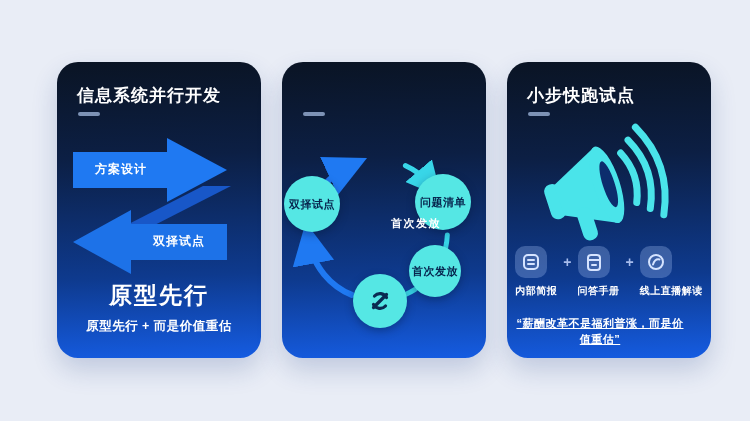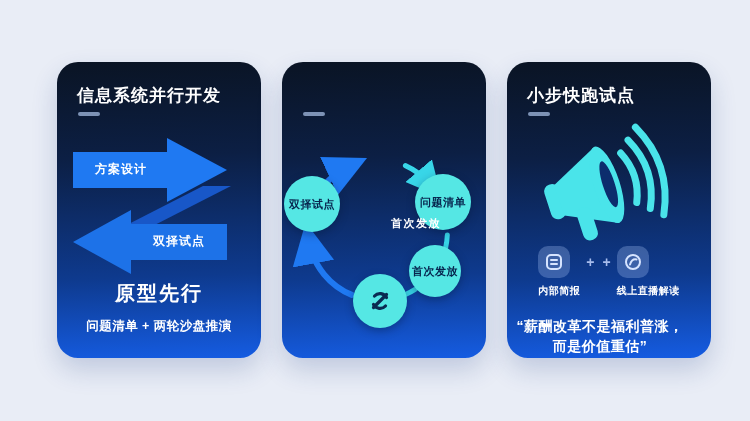--- a/index.html
+++ b/index.html
@@ -29,21 +29,21 @@
   
   .arrows-svg{position:absolute;left:0;top:74px;}
   .arrow-label{
     position:absolute;color:#fff;font-size:12px;font-weight:bold;
     width:96px;text-align:center;letter-spacing:1px;
   }
   .lbl-forward{left:16px;top:99px;}
   .lbl-back{left:74px;top:171px;}
   .highlight{
     position:absolute;left:0;top:218px;width:100%;text-align:center;
-    color:#fff;font-size:20px;font-weight:bold;letter-spacing:2px;
+    color:#fff;font-size:23px;font-weight:bold;letter-spacing:2px;
   }
   .note{
     position:absolute;left:0;top:256px;width:100%;text-align:center;
     color:#fff;font-size:12.5px;font-weight:bold;letter-spacing:.5px;
   }
   
   .cycle-svg{position:absolute;left:0;top:0;}
   .node{
     position:absolute;border-radius:50%;background:#55e7e4;
     display:flex;align-items:center;justify-content:center;
@@ -71,40 +71,40 @@
     background:rgba(158,186,240,.32);
     display:flex;align-items:center;justify-content:center;
   }
   .channel-label{color:#fff;font-size:10px;font-weight:bold;white-space:nowrap;letter-spacing:.5px;}
   .plus{
     height:32px;display:flex;align-items:center;
     color:#a7bcec;font-size:14px;font-weight:bold;padding:0 2px;
   }
   .quote{
     position:absolute;left:8px;top:254px;width:170px;text-align:center;
-    color:#fff;font-size:14px;font-weight:bold;line-height:1.45;letter-spacing:.5px;
+    color:#fff;font-size:11px;font-weight:bold;line-height:1.45;letter-spacing:.5px;text-decoration:underline;
   }
 </style>
 </head>
 <body>
 
 <div class="card" id="card1">
   <div class="card-title">信息系统并行开发</div>
   <div class="title-underline"></div>
 
   <svg class="arrows-svg" width="186" height="142" viewBox="0 0 186 142">
     <polygon points="146,50 174,50 84,96 56,96" fill="#1857c8"></polygon>
     <polygon points="16,16 110,16 110,2 170,34 110,66 110,52 16,52" fill="#1f79f2"></polygon>
     <polygon points="170,88 74,88 74,74 16,106 74,138 74,124 170,124" fill="#1d72e8"></polygon>
   </svg>
   <div class="arrow-label lbl-forward">方案设计</div>
   <div class="arrow-label lbl-back">双择试点</div>
 
   <div class="highlight">原型先行</div>
-  <div class="note">问题清单 + 两轮沙盘推演</div>
+  <div class="note">原型先行 + 而是价值重估</div>
 </div>
 
 <div class="card" id="card2">
   <div class="title-underline"></div>
 
   <svg class="cycle-svg" width="186" height="296" viewBox="0 0 186 296">
     <defs>
       <marker id="mblue" markerWidth="7" markerHeight="7" refX="3.5" refY="3.5" orient="auto">
         <path d="M0 0 L7 3.5 L0 7 Z" fill="#1f79f2"></path>
       </marker>
@@ -154,20 +154,30 @@
       <div class="chip">
         <svg width="20" height="20" viewBox="0 0 20 20">
           <rect x="3" y="3" width="14" height="14" rx="4" fill="none" stroke="#d6e4ff" stroke-width="2"></rect>
           <line x1="7" y1="8" x2="13" y2="8" stroke="#d6e4ff" stroke-width="2" stroke-linecap="round"></line>
           <line x1="7" y1="12" x2="13" y2="12" stroke="#d6e4ff" stroke-width="2" stroke-linecap="round"></line>
         </svg>
       </div>
       <div class="channel-label">内部简报</div>
     </div>
     <div class="plus">+</div>
+    <div class="channel">
+      <div class="chip">
+        <svg width="20" height="20" viewBox="0 0 20 20">
+          <rect x="4" y="3" width="12" height="15" rx="3" fill="none" stroke="#d6e4ff" stroke-width="2"></rect>
+          <line x1="4" y1="8" x2="16" y2="8" stroke="#d6e4ff" stroke-width="2"></line>
+          <line x1="8" y1="13" x2="12" y2="13" stroke="#d6e4ff" stroke-width="2" stroke-linecap="round"></line>
+        </svg>
+      </div>
+      <div class="channel-label">问答手册</div>
+    </div>
     <div class="plus">+</div>
     <div class="channel">
       <div class="chip">
         <svg width="20" height="20" viewBox="0 0 20 20">
           <circle cx="10" cy="10" r="7" fill="none" stroke="#d6e4ff" stroke-width="2"></circle>
           <path d="M7 12.5 Q9 6.5 13.5 7.5" fill="none" stroke="#d6e4ff" stroke-width="2" stroke-linecap="round"></path>
         </svg>
       </div>
       <div class="channel-label">线上直播解读</div>
     </div>

